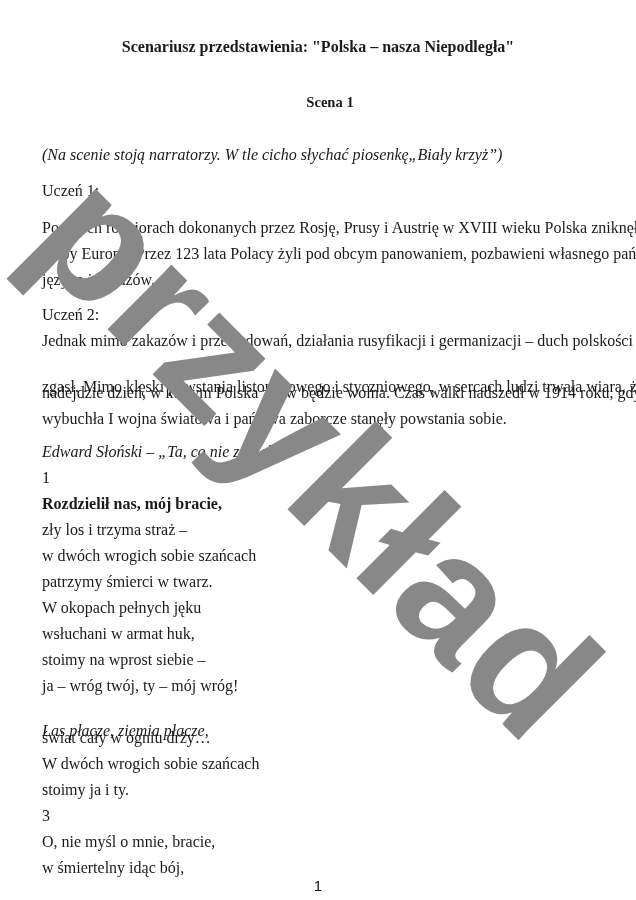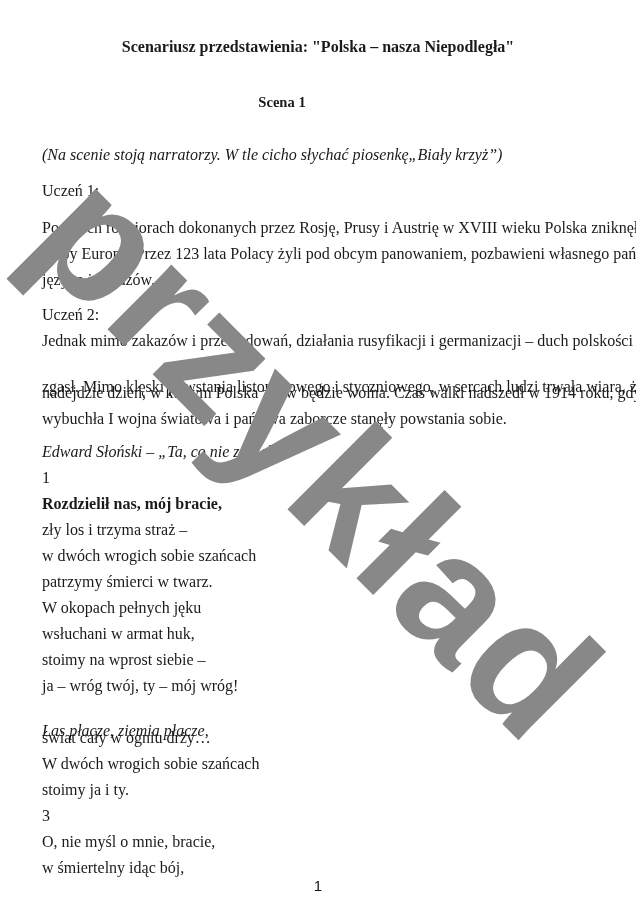--- a/index.html
+++ b/index.html
@@ -2,21 +2,21 @@
 <html><head>
 <meta charset="utf-8">
 <style>
   html, body { margin: 0; padding: 0; }
   body {
     width: 636px; height: 900px; background: #ffffff; position: relative; overflow: hidden;
     font-family: "Liberation Serif", "DejaVu Serif", serif; color: #1a1a1a;
   }
   .line { position: absolute; left: 42px; font-size: 16px; white-space: nowrap; line-height: 18px; }
   .title { position: absolute; left: 0; width: 636px; text-align: center; font-weight: bold; font-size: 16px; top: 38px; }
-  .scene { position: absolute; left: 0; width: 564px; text-align: center; font-weight: bold; font-size: 14.6px; top: 94px; }
+  .scene { position: absolute; left: 0; width: 564px; text-align: center; font-weight: bold; font-size: 14.6px; top: 94px; padding-left: 48px; }
   .ital { font-style: italic; }
   .bi { font-style: italic; font-weight: normal; }
   .pagenum { position: absolute; left: 0; width: 636px; text-align: center; top: 877px; font-family: "Liberation Sans", sans-serif; font-size: 15px; color: #111; }
   .watermark {
     position: absolute; left: 318px; top: 455px;
     font-family: "Liberation Sans", "DejaVu Sans", sans-serif; font-weight: bold;
     font-size: 172px; color: #888888; white-space: nowrap;
     transform: translate(-50%, -50%) rotate(45deg);
     letter-spacing: 2px; pointer-events: none; line-height: 1;
   }

